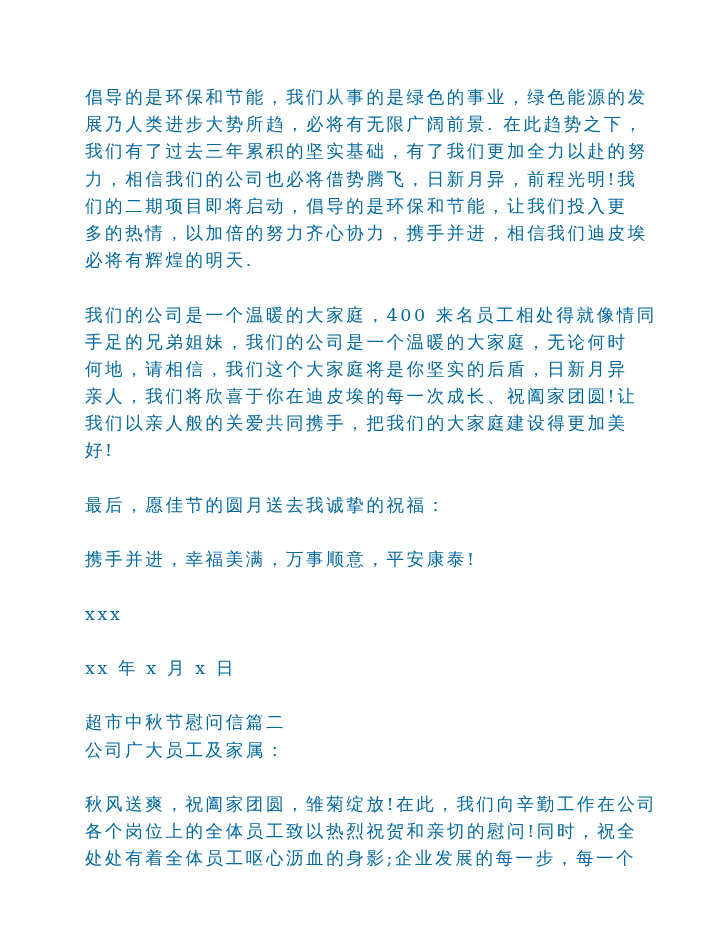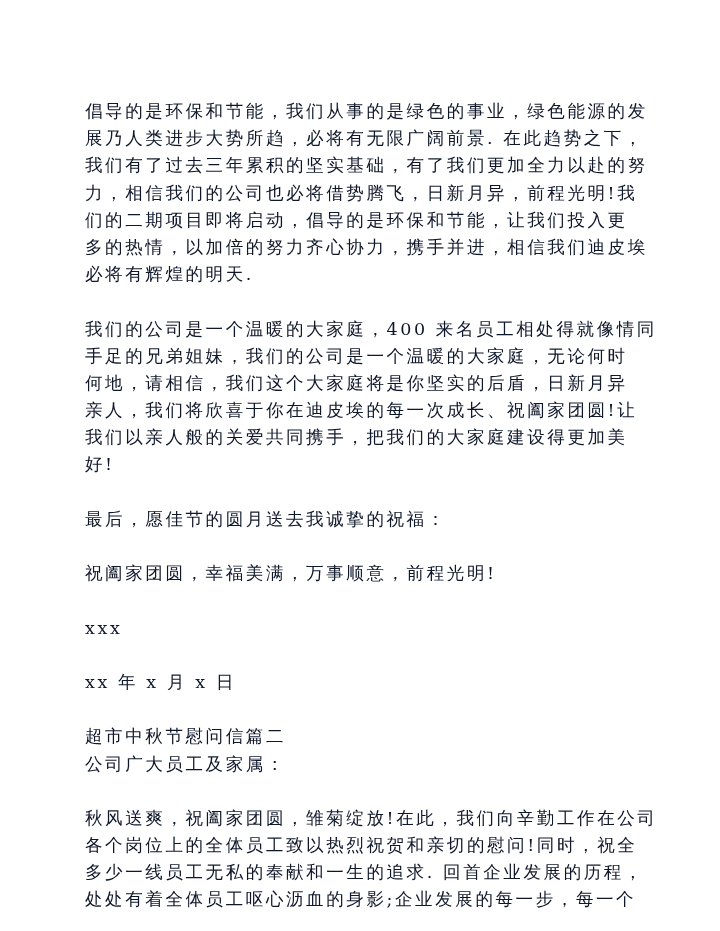--- a/index.html
+++ b/index.html
@@ -1,20 +1,20 @@
 <!DOCTYPE html>
 <html><head>
 <meta charset="utf-8">
 <style>
   html, body { margin: 0; padding: 0; background: #ffffff; }
   body { width: 720px; height: 931px; overflow: hidden; position: relative; }
   .page {
-    position: absolute; left: 85px; top: 98px; width: 560px;
+    position: absolute; left: 85px; top: 84px; width: 560px;
     font-family: "DejaVu Serif", "Liberation Serif", serif;
-    font-size: 17.5px; color: #0f172a;
+    font-size: 17.5px; color: #0369a1;
     letter-spacing: 2.6px;
     line-height: 27.2px;
   }
   .line { white-space: nowrap; height: 27.2px; }
   .gap { height: 27.2px; }
 </style>
 </head>
 <body>
 
 <div class="page">
@@ -32,28 +32,27 @@
     <div class="line">我们的公司是一个温暖的大家庭，400 来名员工相处得就像情同</div>
     <div class="line">手足的兄弟姐妹，我们的公司是一个温暖的大家庭，无论何时</div>
     <div class="line">何地，请相信，我们这个大家庭将是你坚实的后盾，日新月异</div>
     <div class="line">亲人，我们将欣喜于你在迪皮埃的每一次成长、祝阖家团圆!让</div>
     <div class="line">我们以亲人般的关爱共同携手，把我们的大家庭建设得更加美</div>
     <div class="line">好!</div>
   </div>
   <div class="gap"></div>
   <div class="line">最后，愿佳节的圆月送去我诚挚的祝福：</div>
   <div class="gap"></div>
-  <div class="line">祝阖家团圆，幸福美满，万事顺意，前程光明!</div>
+  <div class="line">携手并进，幸福美满，万事顺意，平安康泰!</div>
   <div class="gap"></div>
   <div class="line">xxx</div>
   <div class="gap"></div>
   <div class="line">xx 年 x 月 x 日</div>
   <div class="gap"></div>
   <div class="line">超市中秋节慰问信篇二</div>
   <div class="line">公司广大员工及家属：</div>
   <div class="gap"></div>
   <div>
     <div class="line">秋风送爽，祝阖家团圆，雏菊绽放!在此，我们向辛勤工作在公司</div>
     <div class="line">各个岗位上的全体员工致以热烈祝贺和亲切的慰问!同时，祝全</div>
-    <div class="line">多少一线员工无私的奉献和一生的追求. 回首企业发展的历程，</div>
     <div class="line">处处有着全体员工呕心沥血的身影;企业发展的每一步，每一个</div>
   </div>
 </div>
 
 </body></html>

